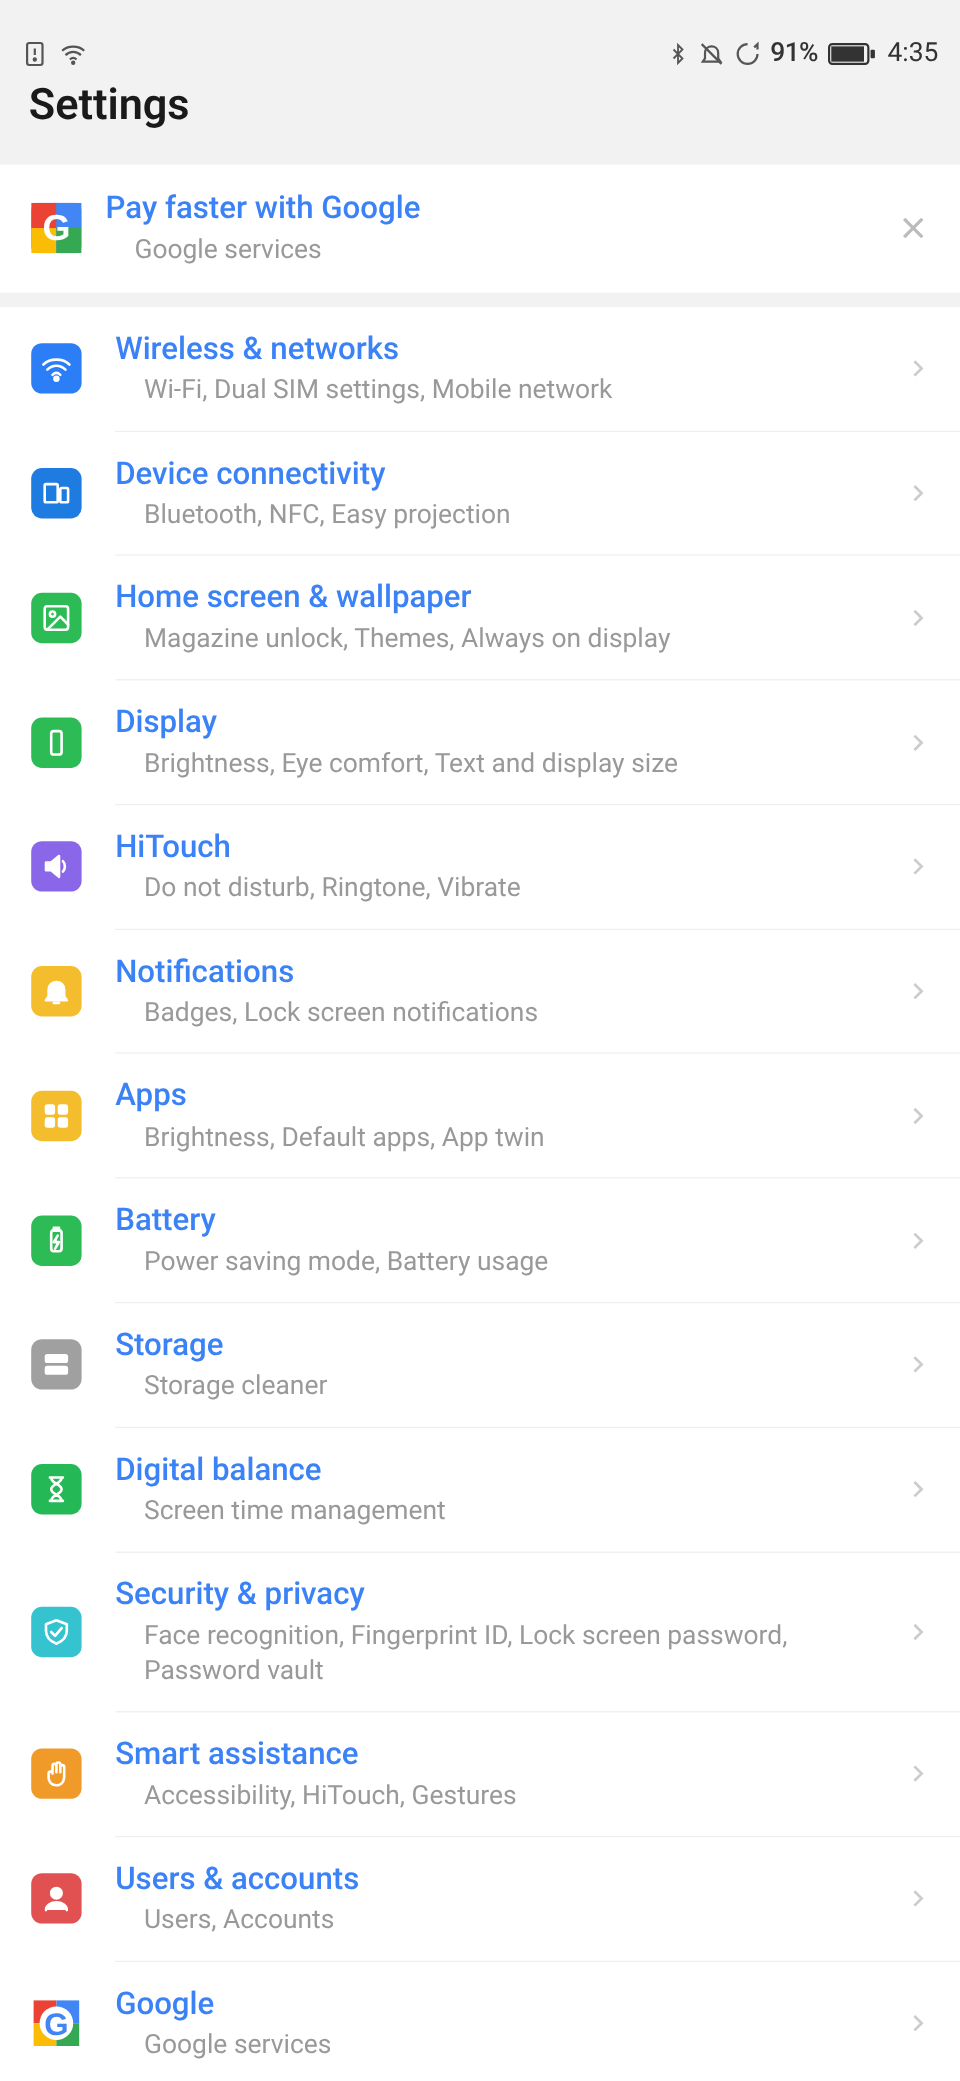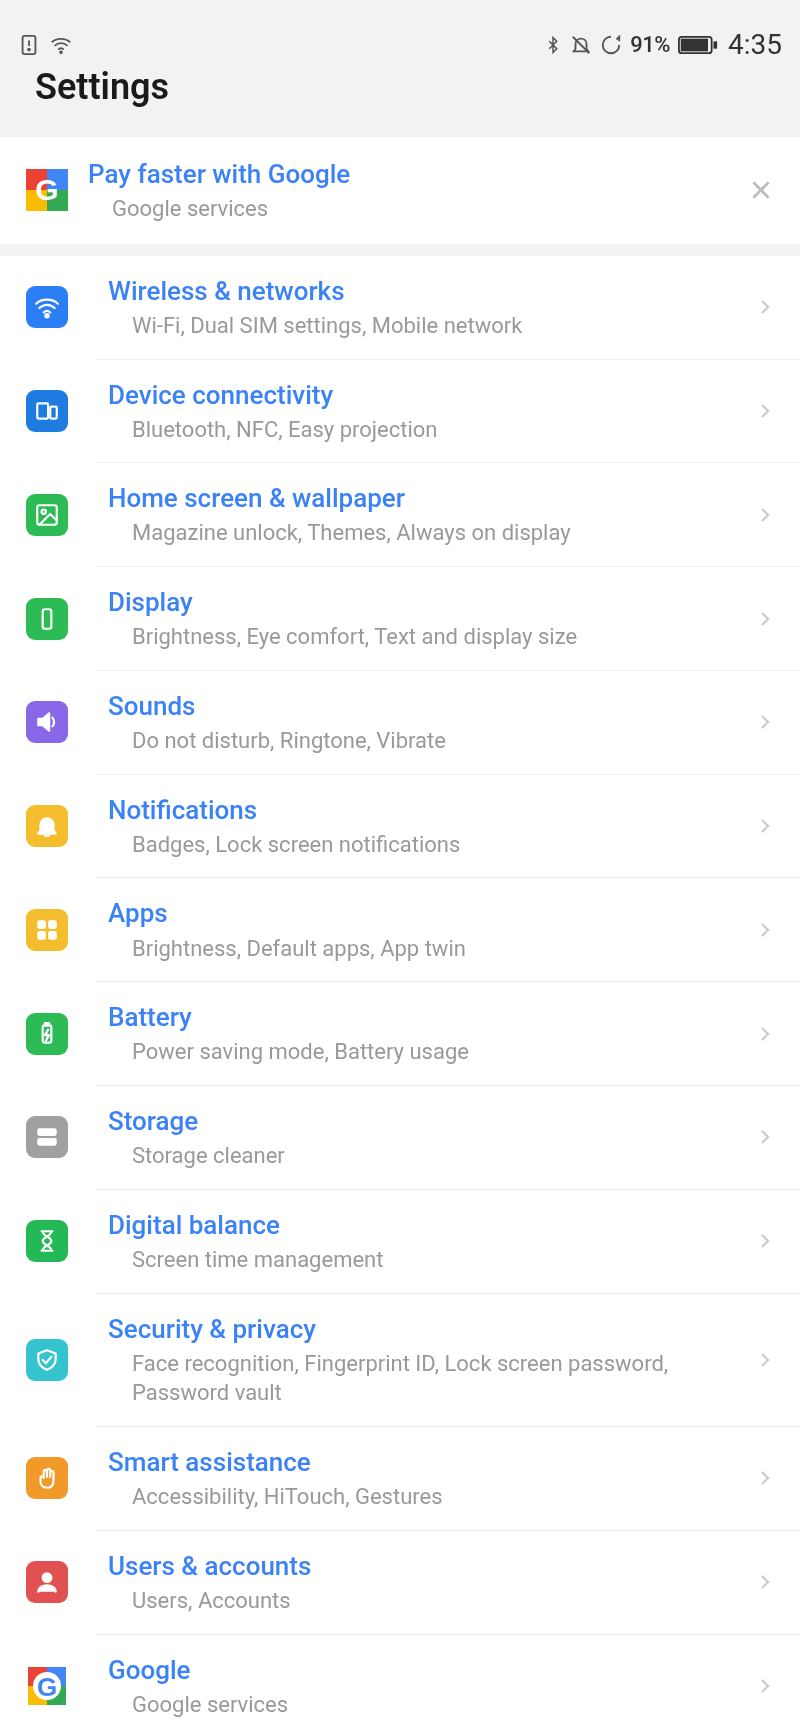--- a/index.html
+++ b/index.html
@@ -20,24 +20,24 @@
   .status-left, .status-right {
     display: flex;
     align-items: center;
     gap: 8px;
     font-size: 24px;
     color: #333;
     margin-top: 41px;
   }
   .status-right span { font-size: 22px; }
   .status-right .batt-pct { font-size: 22px; font-weight: 500; letter-spacing: -0.5px;}
-  .status-right .time { font-size: 28px; margin-left: 2px;}
+  .status-right .time { font-size: 22px; margin-left: 2px;}
   .header {
     background: #f2f2f2;
-    padding: 18px 35px 28px;
+    padding: 18px 24px 28px;
   }
   .header h1 {
     font-size: 36px;
     font-weight: 600;
     color: #1a1a1a;
   }
   .promo {
     background: #fff;
     display: flex;
     align-items: center;
@@ -77,21 +77,21 @@
   .gap {
     height: 12px;
     background: #f2f2f2;
   }
   .list {
     background: #fff;
   }
   .item {
     display: flex;
     align-items: center;
-    gap: 40px;
+    gap: 28px;
     padding: 18px 26px 18px 26px;
   }
   .item-body {
     flex: 1;
     min-width: 0;
     padding-right: 10px;
   }
   .chevron {
     width: 18px;
     height: 28px;
@@ -250,21 +250,21 @@
     <div class="item">
     <div>
         <div class="item-icon" style="background:#8a66e8">
           <svg class="icon-inner" viewBox="0 0 24 24" fill="none" stroke="#fff" stroke-width="2" stroke-linecap="round" stroke-linejoin="round">
             <path d="M4 9v6h4l6 5V4L8 9H4z" fill="#fff"></path>
             <path d="M17 8c2 2 2 6 0 8"></path>
           </svg>
         </div>
       </div>
     <div class="item-body">
-      <div class="title">Sounds</div>
+      <div class="title">HiTouch</div>
       <div class="subtitle">Do not disturb, Ringtone, Vibrate</div>
     </div>
     <svg class="chevron" viewBox="0 0 24 24" fill="none" stroke="currentColor" stroke-width="3">
         <polyline points="8 4 16 12 8 20"></polyline>
       </svg>
   </div>
     <div class="divider"></div>
     <div class="item">
     <div>
         <div class="item-icon" style="background:#f3bd2e">

